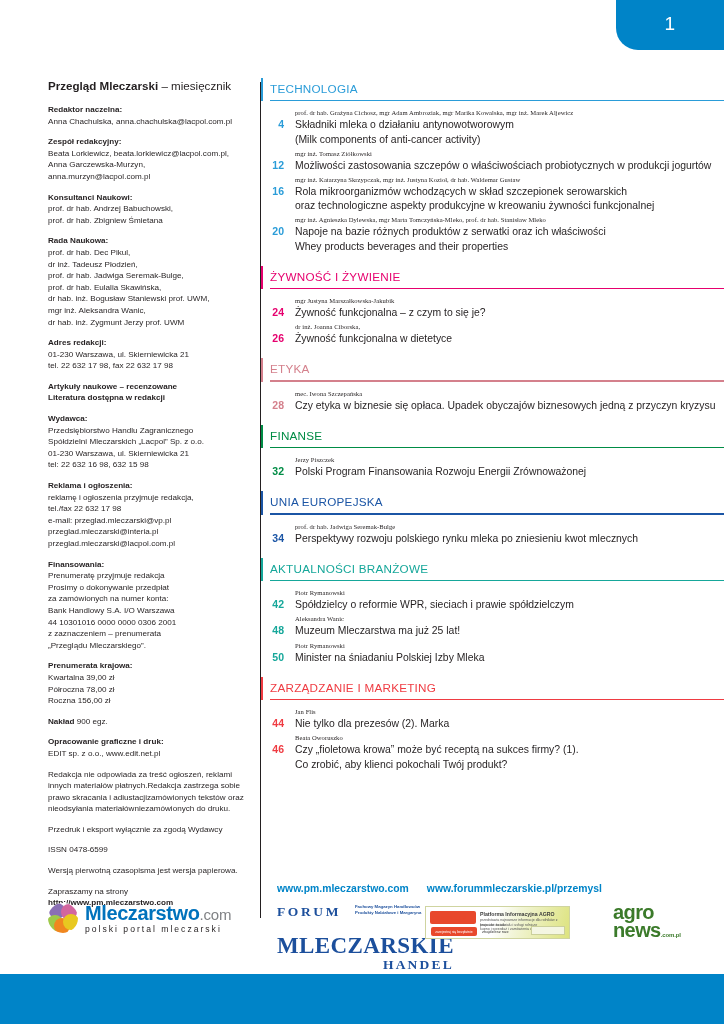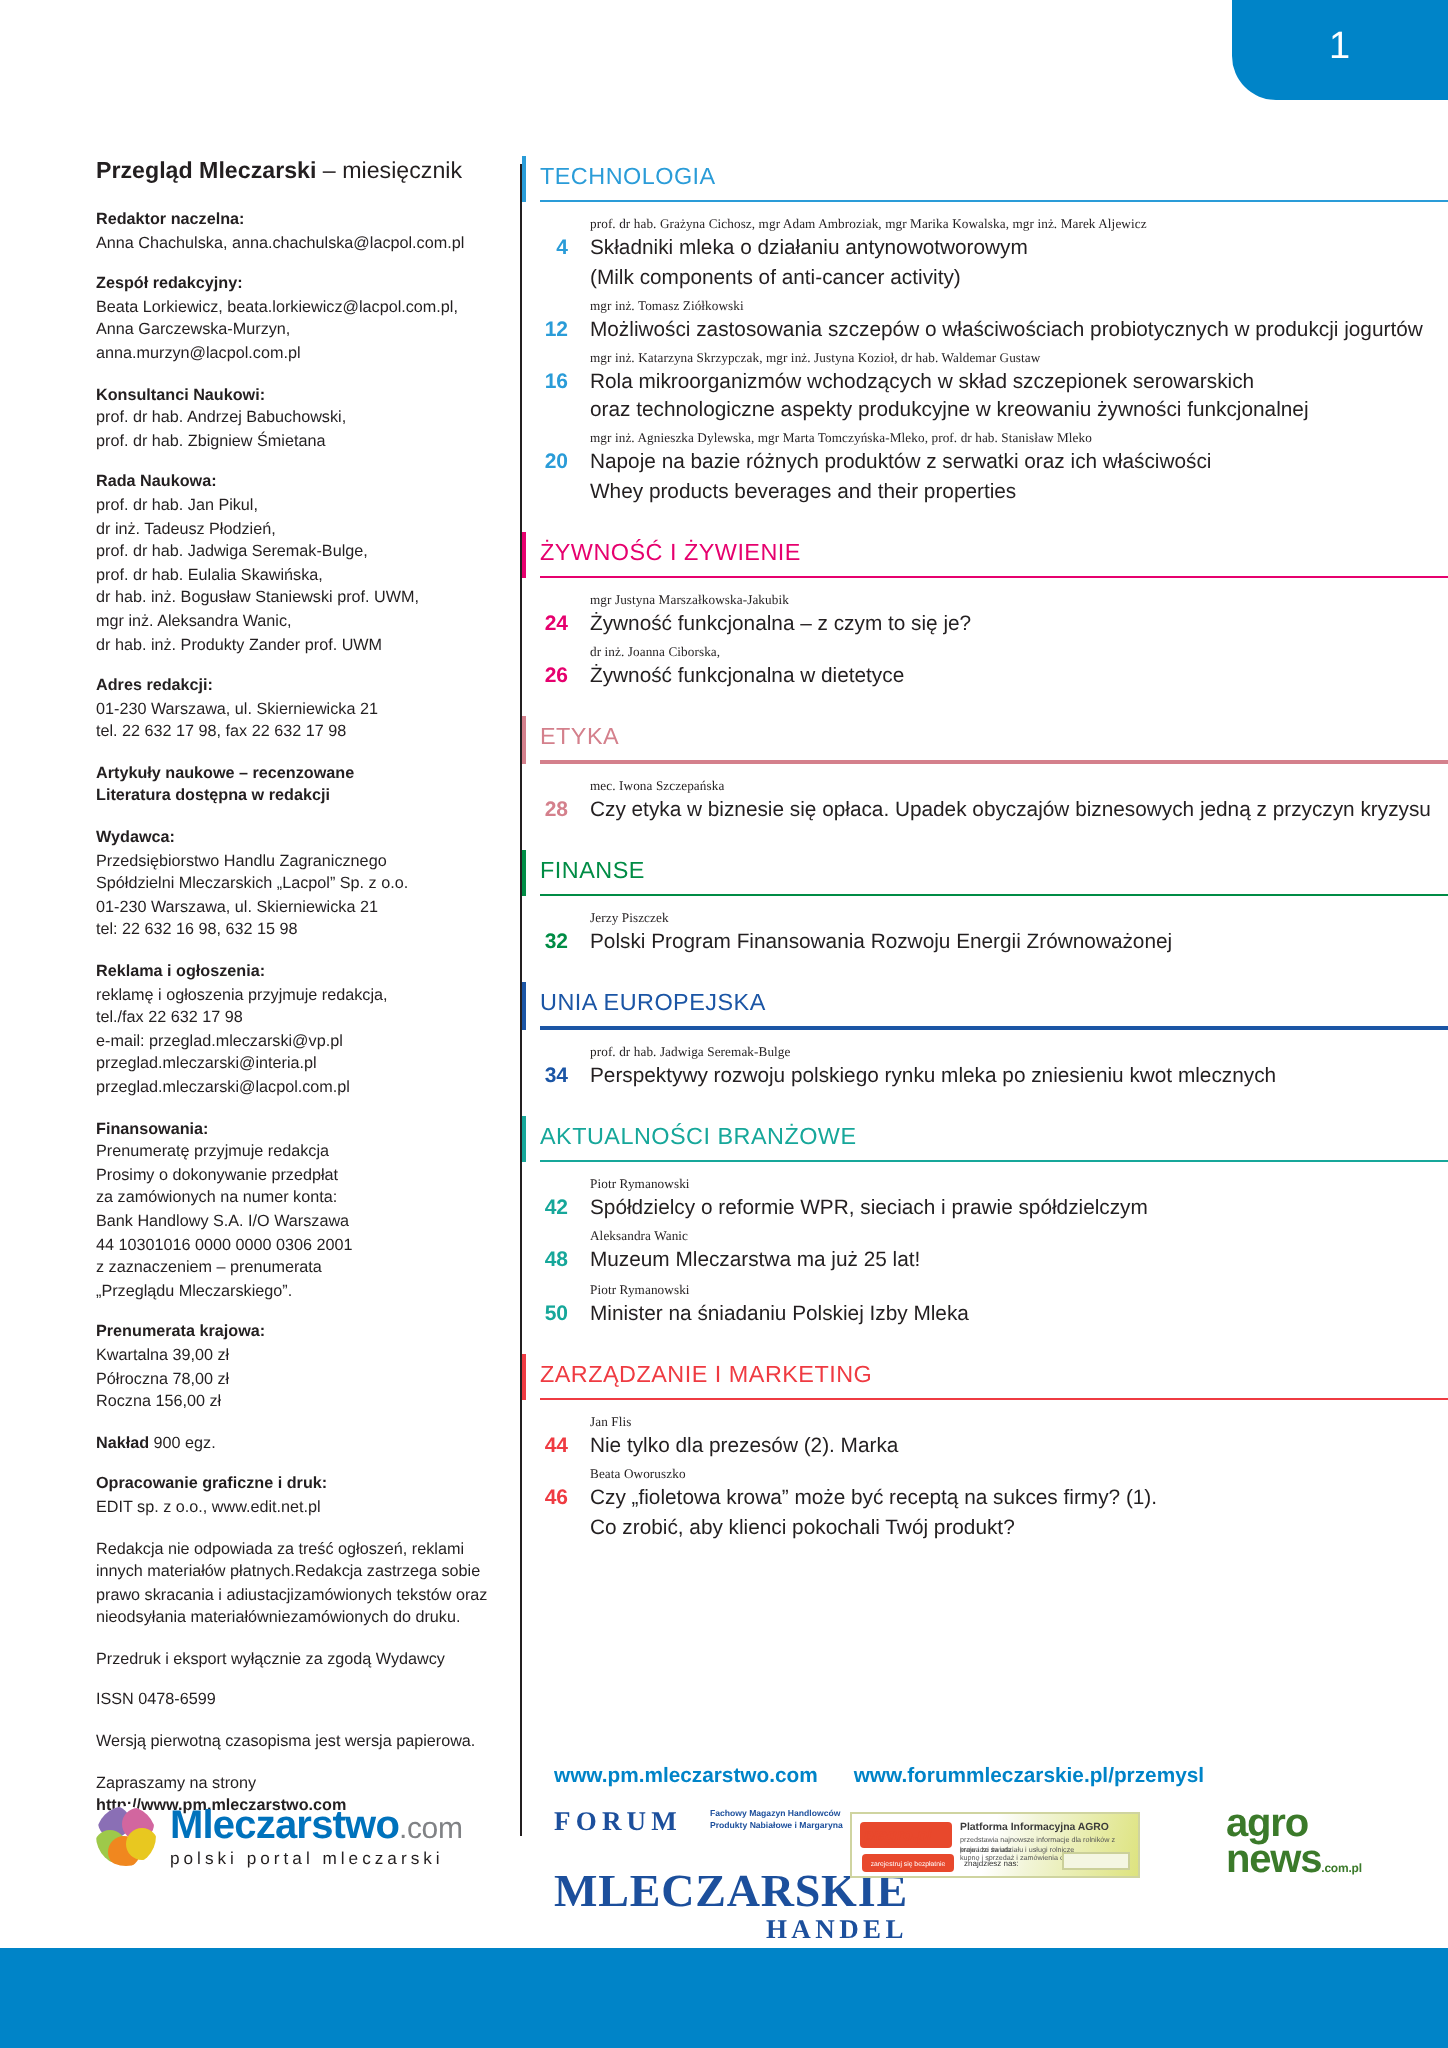--- a/index.html
+++ b/index.html
@@ -352,27 +352,27 @@
             <span class="ln">Beata Lorkiewicz, beata.lorkiewicz@lacpol.com.pl,</span>
             <span class="ln">Anna Garczewska-Murzyn, anna.murzyn@lacpol.com.pl</span>
           </div>
           <div class="blk">
             <span class="hd">Konsultanci Naukowi:</span>
             <span class="ln">prof. dr hab. Andrzej Babuchowski,</span>
             <span class="ln">prof. dr hab. Zbigniew Śmietana</span>
           </div>
           <div class="blk">
             <span class="hd">Rada Naukowa:</span>
-            <span class="ln">prof. dr hab. Jan Pikul,</span>
+            <span class="ln">prof. dr hab. Dec Pikul,</span>
             <span class="ln">dr inż. Tadeusz Płodzień,</span>
             <span class="ln">prof. dr hab. Jadwiga Seremak-Bulge,</span>
             <span class="ln">prof. dr hab. Eulalia Skawińska,</span>
             <span class="ln">dr hab. inż. Bogusław Staniewski prof. UWM,</span>
             <span class="ln">mgr inż. Aleksandra Wanic,</span>
-            <span class="ln">dr hab. inż. Produkty Zander prof. UWM</span>
+            <span class="ln">dr hab. inż. Zygmunt Jerzy prof. UWM</span>
           </div>
           <div class="blk">
             <span class="hd">Adres redakcji:</span>
             <span class="ln">01-230 Warszawa, ul. Skierniewicka 21</span>
             <span class="ln">tel. 22 632 17 98, fax 22 632 17 98</span>
           </div>
           <div class="blk">
             <span class="hd">Artykuły naukowe – recenzowane</span>
             <span class="hd">Literatura dostępna w redakcji</span>
           </div>

